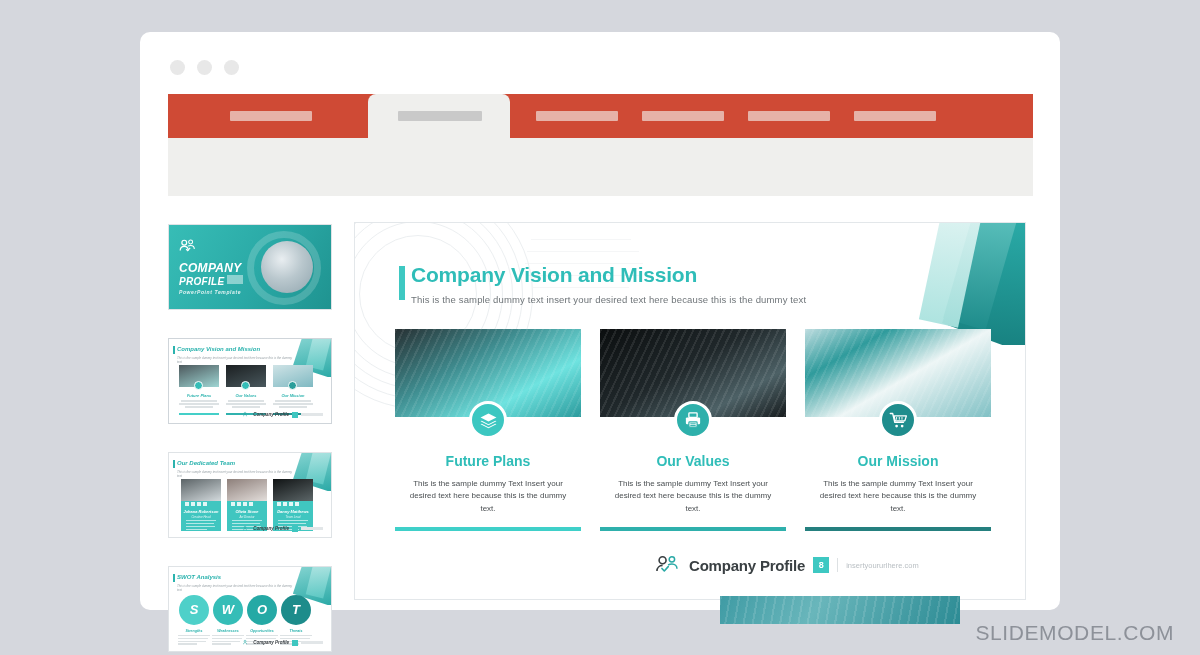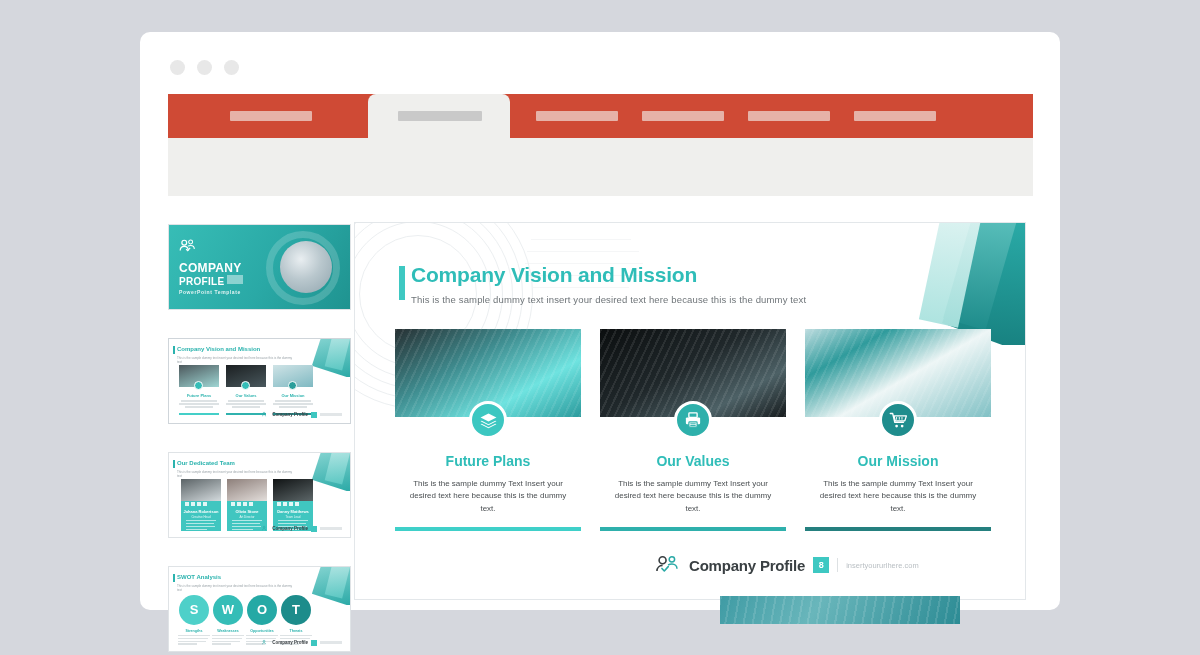--- a/index.html
+++ b/index.html
@@ -44,23 +44,23 @@
     position: absolute; left: 28px; top: 106px;
     width: 865px; height: 58px; background: #efefed;
   }
 
   
   .workspace { position: absolute; left: 28px; top: 164px; width: 865px; height: 414px; background: #ffffff; }
 
   
   .sidebar { position: absolute; left: 0px; top: 28px; width: 160px; }
   .thumb {
-    position: relative; width: 183px; height: 86px;
+    position: relative; width: 164px; height: 86px;
     margin-bottom: 28px; background: #fff;
-    border: 1px solid #dfe3e6; overflow: hidden;
+    border: 1px solid #dfe3e6; overflow: hidden; font-style: italic;
   }
   .thumb.sel { border-color: #cfd5da; }
 
   
   .t1 { background: linear-gradient(120deg,#37bdb6 0%,#2aa9a6 55%,#1f9390 100%); }
   .t1 .ring {
     position: absolute; right: 10px; top: 6px; width: 74px; height: 74px;
     border-radius: 50%; border: 7px solid rgba(255,255,255,.18);
   }
   .t1 .photo {
@@ -492,13 +492,14 @@
           <span class="url">insertyoururlhere.com</span>
         </div>
       </div>
 
       <div class="next-slide">
           <span class="tex"></span>
         </div>
     </div>
   </div>
 
+  <div class="watermark">SLIDEMODEL.COM</div>
 </div>
 
 </body></html>

